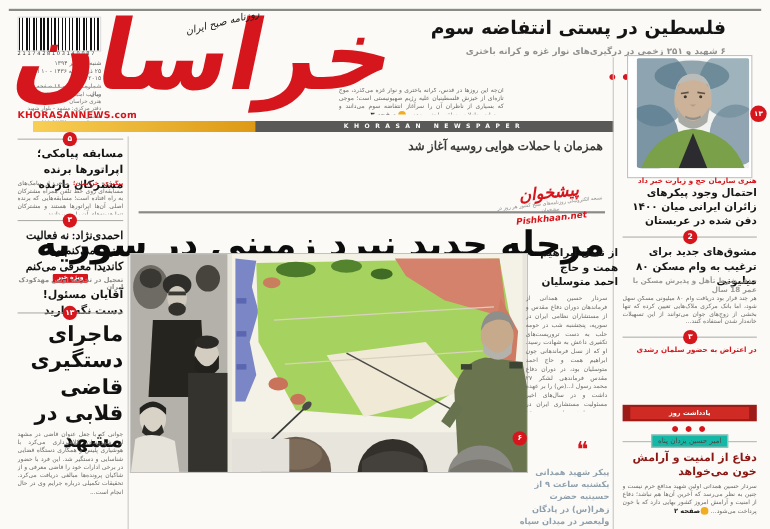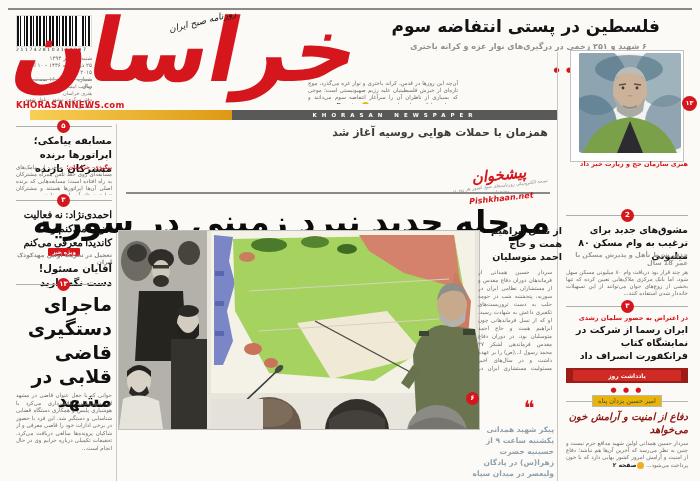--- a/index.html
+++ b/index.html
@@ -50,22 +50,22 @@
   .tag-red{display:inline-block;background:#d6161d;color:#fff;font-size:5.5px;padding:1px 4px;border-radius:1px;font-weight:bold;}
   
   .sb-kicker{font-size:6.5px;font-weight:bold;color:#d6161d;text-align:right;}
   .sb-title{font-size:9.5px;font-weight:bold;color:#161616;line-height:13px;text-align:right;}
   .sb-sub{font-size:6.5px;font-weight:bold;color:#9a9a97;line-height:8px;text-align:right;}
   .sb-banner{background:#9e1c17;height:15px;}
   .sb-banner-inner{position:absolute;left:7px;right:7px;top:2px;bottom:2px;background:#d02a24;
                    color:#fff;font-size:6px;text-align:center;line-height:11px;font-weight:bold;}
   .author-wrap{display:flex;align-items:center;}
   .author-wrap:before,.author-wrap:after{content:"";flex:1;height:1px;background:#b6b6b3;}
-  .author-box{border:1px solid #b8b8b5;background:#eab308;color:#4a4a48;font-size:6.5px;padding:1px 5px;white-space:nowrap;}
-  .ed-title{font-size:10px;font-weight:bold;color:#8c1713;line-height:13px;font-style:italic;}
+  .author-box{border:1px solid #b8b8b5;background:#14b8a6;color:#4a4a48;font-size:6.5px;padding:1px 5px;white-space:nowrap;}
+  .ed-title{font-size:10px;font-weight:bold;color:#8c1713;line-height:13px;}
   .photo-frame{border:1px solid #c2c1bd;background:#fff;}
 </style>
 </head>
 <body>
 
 <div class="page">
 
   <div class="abs hairline" style="left:8px;top:8px;width:684px;"></div>
 
   <div class="abs barcode" style="left:16px;top:15px;"></div>
@@ -80,21 +80,21 @@
     <div>صاحب امتیاز: موسسه فرهنگی هنری خراسان</div>
     <div>دفتر مرکزی: مشهد - بلوار شهید صادقی</div>
     <div>صندوق پستی: ۹۱۷۳۵-۵۱۱</div>
   </div>
   <div class="abs website" style="left:16px;top:100px;width:90px;">KHORASANNEWS.com</div>
 
   <div class="abs masthead" style="left:58px;top:-8px;width:300px;height:120px;">خراسان</div>
   <div class="abs tagline" style="left:168px;top:16px;">روزنامه صبح ایران</div>
 
   <div class="abs h-top" style="left:360px;top:16px;width:300px;">فلسطین در پستی انتفاضه سوم</div>
-  <div class="abs sub-top" style="left:387px;top:42px;width:260px;">۶ شهید و ۲۵۱ زخمی در درگیری‌های نوار غزه و کرانه باختری</div>
+  <div class="abs sub-top" style="left:400px;top:42px;width:260px;">۶ شهید و ۲۵۱ زخمی در درگیری‌های نوار غزه و کرانه باختری</div>
   <div class="abs dots" style="left:545px;top:66px;width:50px;">● ● ●</div>
   <div class="abs excerpt jus" style="left:308px;top:80px;width:150px;height:24px;">
     <span>آن‌چه این روزها در قدس، کرانه باختری و نوار غزه می‌گذرد، موج تازه‌ای از خیزش فلسطینیان علیه رژیم صهیونیستی است؛ موجی که بسیاری از ناظران آن را سرآغاز انتفاضه سوم می‌دانند و می‌تواند معادلات منطقه را تغییر دهد...</span>
     <span class="pgref"><span class="pgdot"></span><span>صفحه ۳</span></span>
   </div>
 
   <div class="abs banner-yellow" style="left:30px;top:110px;width:202px;"></div>
   <div class="abs banner-dark" style="left:232px;top:110px;width:326px;">KHORASAN NEWSPAPER</div>
 
   <div class="abs vline" style="left:116px;top:124px;height:357px;"></div>
@@ -116,21 +116,21 @@
     <span class="tag-red">ویژه خبر</span>
   </div>
   <div class="abs lc-grey" style="left:16px;top:251px;width:96px;">تعجیل در تخریب اولین مهدکودک ایران</div>
   <div class="abs lc-title" style="left:16px;top:262px;width:96px;">آقایان مسئول! دست نگه دارید</div>
 
   <div class="abs hline" style="left:16px;top:284px;width:96px;"></div>
   <div class="abs badge" style="left:57px;top:278px;">۱۳</div>
   <div class="abs lc-big" style="left:16px;top:292px;width:96px;">ماجرای دستگیری قاضی قلابی در مشهد</div>
   <div class="abs excerpt jus" style="left:16px;top:392px;width:96px;height:80px;line-height:7.5px;">جوانی که با جعل عنوان قاضی در مشهد از شهروندان کلاهبرداری می‌کرد با هوشیاری پلیس و همکاری دستگاه قضایی شناسایی و دستگیر شد. این فرد با حضور در برخی ادارات خود را قاضی معرفی و از شاکیان پرونده‌ها مبالغی دریافت می‌کرد. تحقیقات تکمیلی درباره جرایم وی در حال انجام است...</div>
 
-  <div class="abs kicker-main" style="left:128px;top:126px;width:420px;">همزمان با حملات هوایی روسیه آغاز شد</div>
+  <div class="abs kicker-main" style="left:128px;top:126px;width:420px;font-family:Liberation Serif, serif;">همزمان با حملات هوایی روسیه آغاز شد</div>
   <div class="abs h-main" style="left:126px;top:159px;width:424px;margin-top:44px;">مرحله جدید نبرد زمینی در سوریه</div>
   <div class="abs hairline" style="left:126px;top:192px;width:424px;height:1.5px;"></div>
 
   <div class="abs pishkhaan" style="left:446px;top:168px;width:108px;">
     <div class="pish-logo">پیشخوان</div>
     <div class="pish-note">نسخه الکترونیکی روزنامه‌های صبح کشور هر روز در پیشخوان</div>
     <div class="pish-url">Pishkhaan.net</div>
   </div>
 
   <div class="abs photo-frame" style="left:118px;top:230px;width:360px;height:198px;">
@@ -226,31 +226,31 @@
       <line x1="40" y1="32" x2="47" y2="31" stroke="#5d5247" stroke-width="1.6"></line>
       <line x1="55" y1="31" x2="62" y2="32" stroke="#5d5247" stroke-width="1.6"></line>
       <circle cx="44" cy="35" r="1.4" fill="#3e382f"></circle>
       <circle cx="58" cy="35" r="1.4" fill="#3e382f"></circle>
       <path d="M48,42 L54,42 L51,44 Z" fill="#b59a80"></path>
     </svg>
   </div>
   <div class="abs badge-lg" style="left:682px;top:96px;">۱۳</div>
 
   <div class="abs sb-kicker" style="left:566px;top:160px;width:122px;">هنری سازمان حج و زیارت خبر داد</div>
+  <div class="abs sb-title" style="left:566px;top:169px;width:122px;">احتمال وجود پیکرهای زائران ایرانی میان ۱۴۰۰ دفن شده در عربستان</div>
 
   <div class="abs hline" style="left:566px;top:215px;width:122px;"></div>
   <div class="abs badge" style="left:621px;top:209px;">2</div>
   <div class="abs sb-title" style="left:566px;top:223px;width:122px;">مشوق‌های جدید برای ترغیب به وام مسکن ۸۰ میلیونی</div>
   <div class="abs sb-sub" style="left:566px;top:251px;width:122px;">حذف شرط تأهل و پذیرش مسکن با عمر 18 سال</div>
   <div class="abs excerpt jus" style="left:566px;top:269px;width:122px;height:30px;">هر چند قرار بود دریافت وام ۸۰ میلیونی مسکن سهل شود، اما بانک مرکزی ملاک‌هایی تعیین کرده که تنها بخشی از زوج‌های جوان می‌توانند از این تسهیلات خانه‌دار شدن استفاده کنند...</div>
 
   <div class="abs hline" style="left:566px;top:306px;width:122px;"></div>
   <div class="abs badge" style="left:621px;top:300px;">۳</div>
   <div class="abs sb-kicker" style="left:566px;top:314px;width:122px;">در اعتراض به حضور سلمان رشدی</div>
-  <div class="abs sb-title" style="left:566px;top:323px;width:122px;">ایران رسما از شرکت در نمایشگاه کتاب فرانکفورت انصراف داد</div>
 
   <div class="abs sb-banner" style="left:566px;top:368px;width:122px;">
     <div class="sb-banner-inner">یادداشت روز</div>
   </div>
   <div class="abs dots" style="left:596px;top:386px;width:62px;">● ● ●</div>
   <div class="abs author-wrap" style="left:566px;top:395px;width:122px;">
     <span class="author-box">امیر حسین یزدان پناه</span>
   </div>
   <div class="abs ed-title" style="left:566px;top:410px;width:122px;">دفاع از امنیت و آرامش خون می‌خواهد</div>
   <div class="abs excerpt jus" style="left:566px;top:440px;width:122px;height:34px;">

